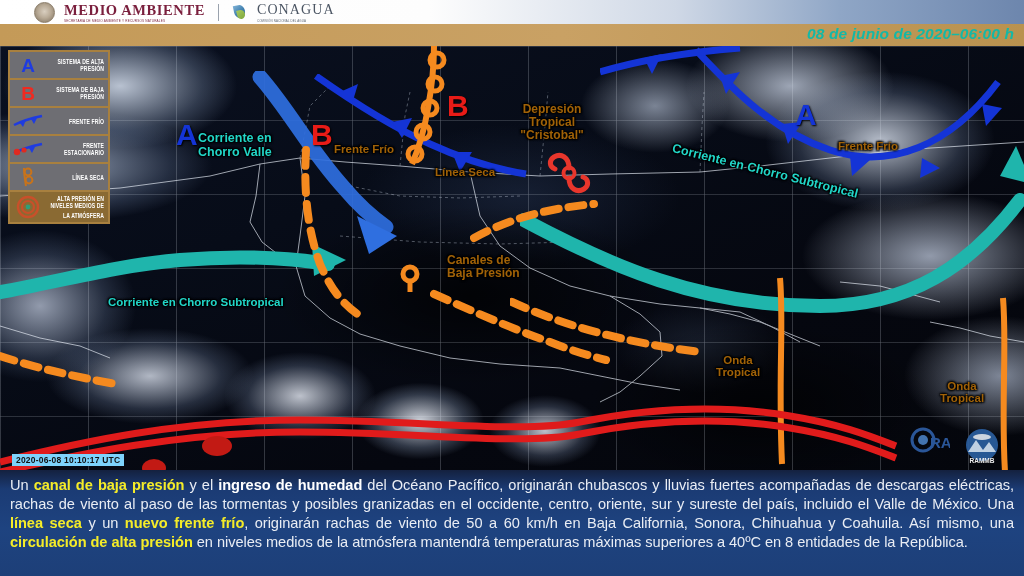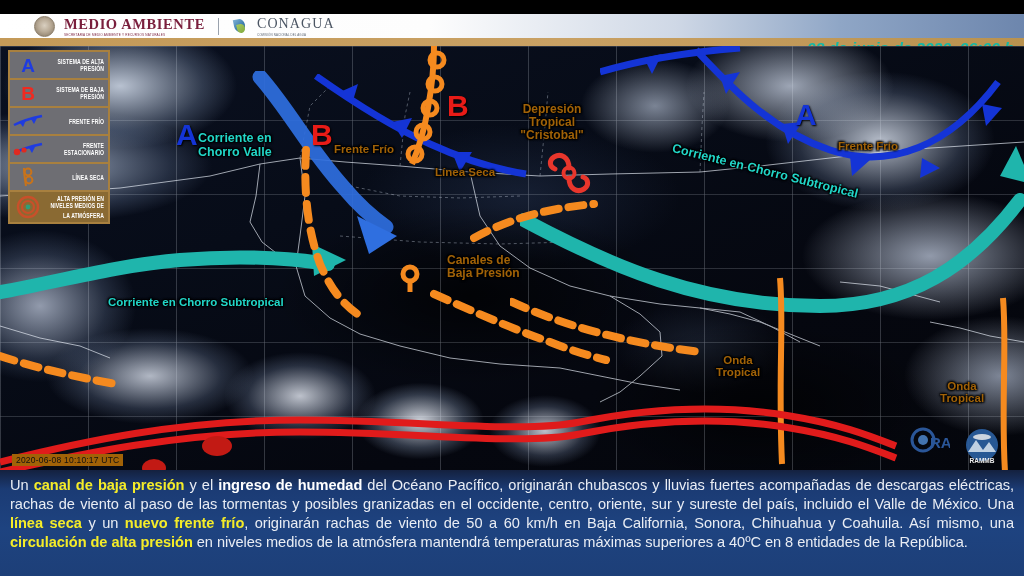--- a/index.html
+++ b/index.html
@@ -1,20 +1,20 @@
 <!DOCTYPE html>
 <html><head>
 <meta charset="utf-8">
 <style>
   html,body{margin:0;padding:0;background:#000;}
   body{width:1024px;height:576px;overflow:hidden;font-family:"Liberation Sans",sans-serif;}
   #app{position:relative;width:1024px;height:576px;}
 
   
-  .header{position:absolute;left:0;top:0;width:1024px;height:46px;margin-top:14px;}
+  .header{position:absolute;left:0;top:0;width:1024px;height:46px;}
   .hdr-white{position:absolute;left:0;top:0;width:1024px;height:24px;
     background:linear-gradient(90deg,#ffffff 0%,#fdfdfd 42%,#cfd8e6 66%,#8fa6c6 82%,#6d86ad 100%);}
   .hdr-tan{position:absolute;left:0;top:24px;width:1024px;height:22px;
     background:linear-gradient(90deg,#c49a58 0%,#c9a164 55%,#b9924f 100%);}
   .logo-wrap{position:absolute;left:34px;top:1px;height:23px;display:flex;align-items:center;gap:9px;}
   .eagle{width:19px;height:19px;border-radius:50%;
     background:radial-gradient(circle at 50% 45%,#d9cfc0 0%,#b9ab97 45%,#7d6f5c 100%);
     border:1px solid #8a7c68;}
   .ma-text{display:flex;flex-direction:column;line-height:1;}
   .ma-title{font-family:"Liberation Serif",serif;font-size:14.5px;font-weight:bold;
@@ -75,22 +75,22 @@
   .ov{position:absolute;}
 
   .lbl{position:absolute;font-weight:bold;white-space:pre;line-height:1.08;}
   .lbl-yellow{color:#a16207;text-shadow:1px 1px 2px #000,-1px 1px 2px #000,1px -1px 2px #000,-1px -1px 2px #000;}
   .lbl-cyan{color:#21d6c8;text-shadow:1px 1px 2px #000,-1px 1px 2px #000,1px -1px 2px #000,-1px -1px 2px #000;}
   .sym-a{position:absolute;color:#1434d6;font-size:30px;font-weight:bold;
     text-shadow:1px 1px 2px #000;}
   .sym-b{position:absolute;color:#e81b17;font-size:30px;font-weight:bold;
     text-shadow:1px 1px 2px #000;}
 
-  .stamp{position:absolute;left:12px;bottom:4px;background:#a16207;color:#111;
-    font-size:8.5px;font-weight:normal;padding:1px 4px;letter-spacing:.2px;
+  .stamp{position:absolute;left:12px;bottom:4px;background:#7dd3fc;color:#111;
+    font-size:8.5px;font-weight:bold;padding:1px 4px;letter-spacing:.2px;
     font-family:"Liberation Sans",sans-serif;}
   .logo-cira{position:absolute;right:74px;bottom:14px;width:40px;height:34px;opacity:.9;}
   .logo-rammb{position:absolute;right:16px;bottom:4px;width:52px;height:38px;opacity:.92;}
 
   
   .legend{position:absolute;left:8px;top:50px;width:102px;
     background:#a8803f;padding:2px;box-sizing:border-box;}
   .lg-row{display:flex;align-items:center;background:#6e6e73;margin-bottom:2px;height:26px;}
   .lg-row:last-child{margin-bottom:0;background:#8a6a33;height:30px;}
   .lg-ico{width:36px;height:100%;display:flex;align-items:center;justify-content:center;flex:none;}

